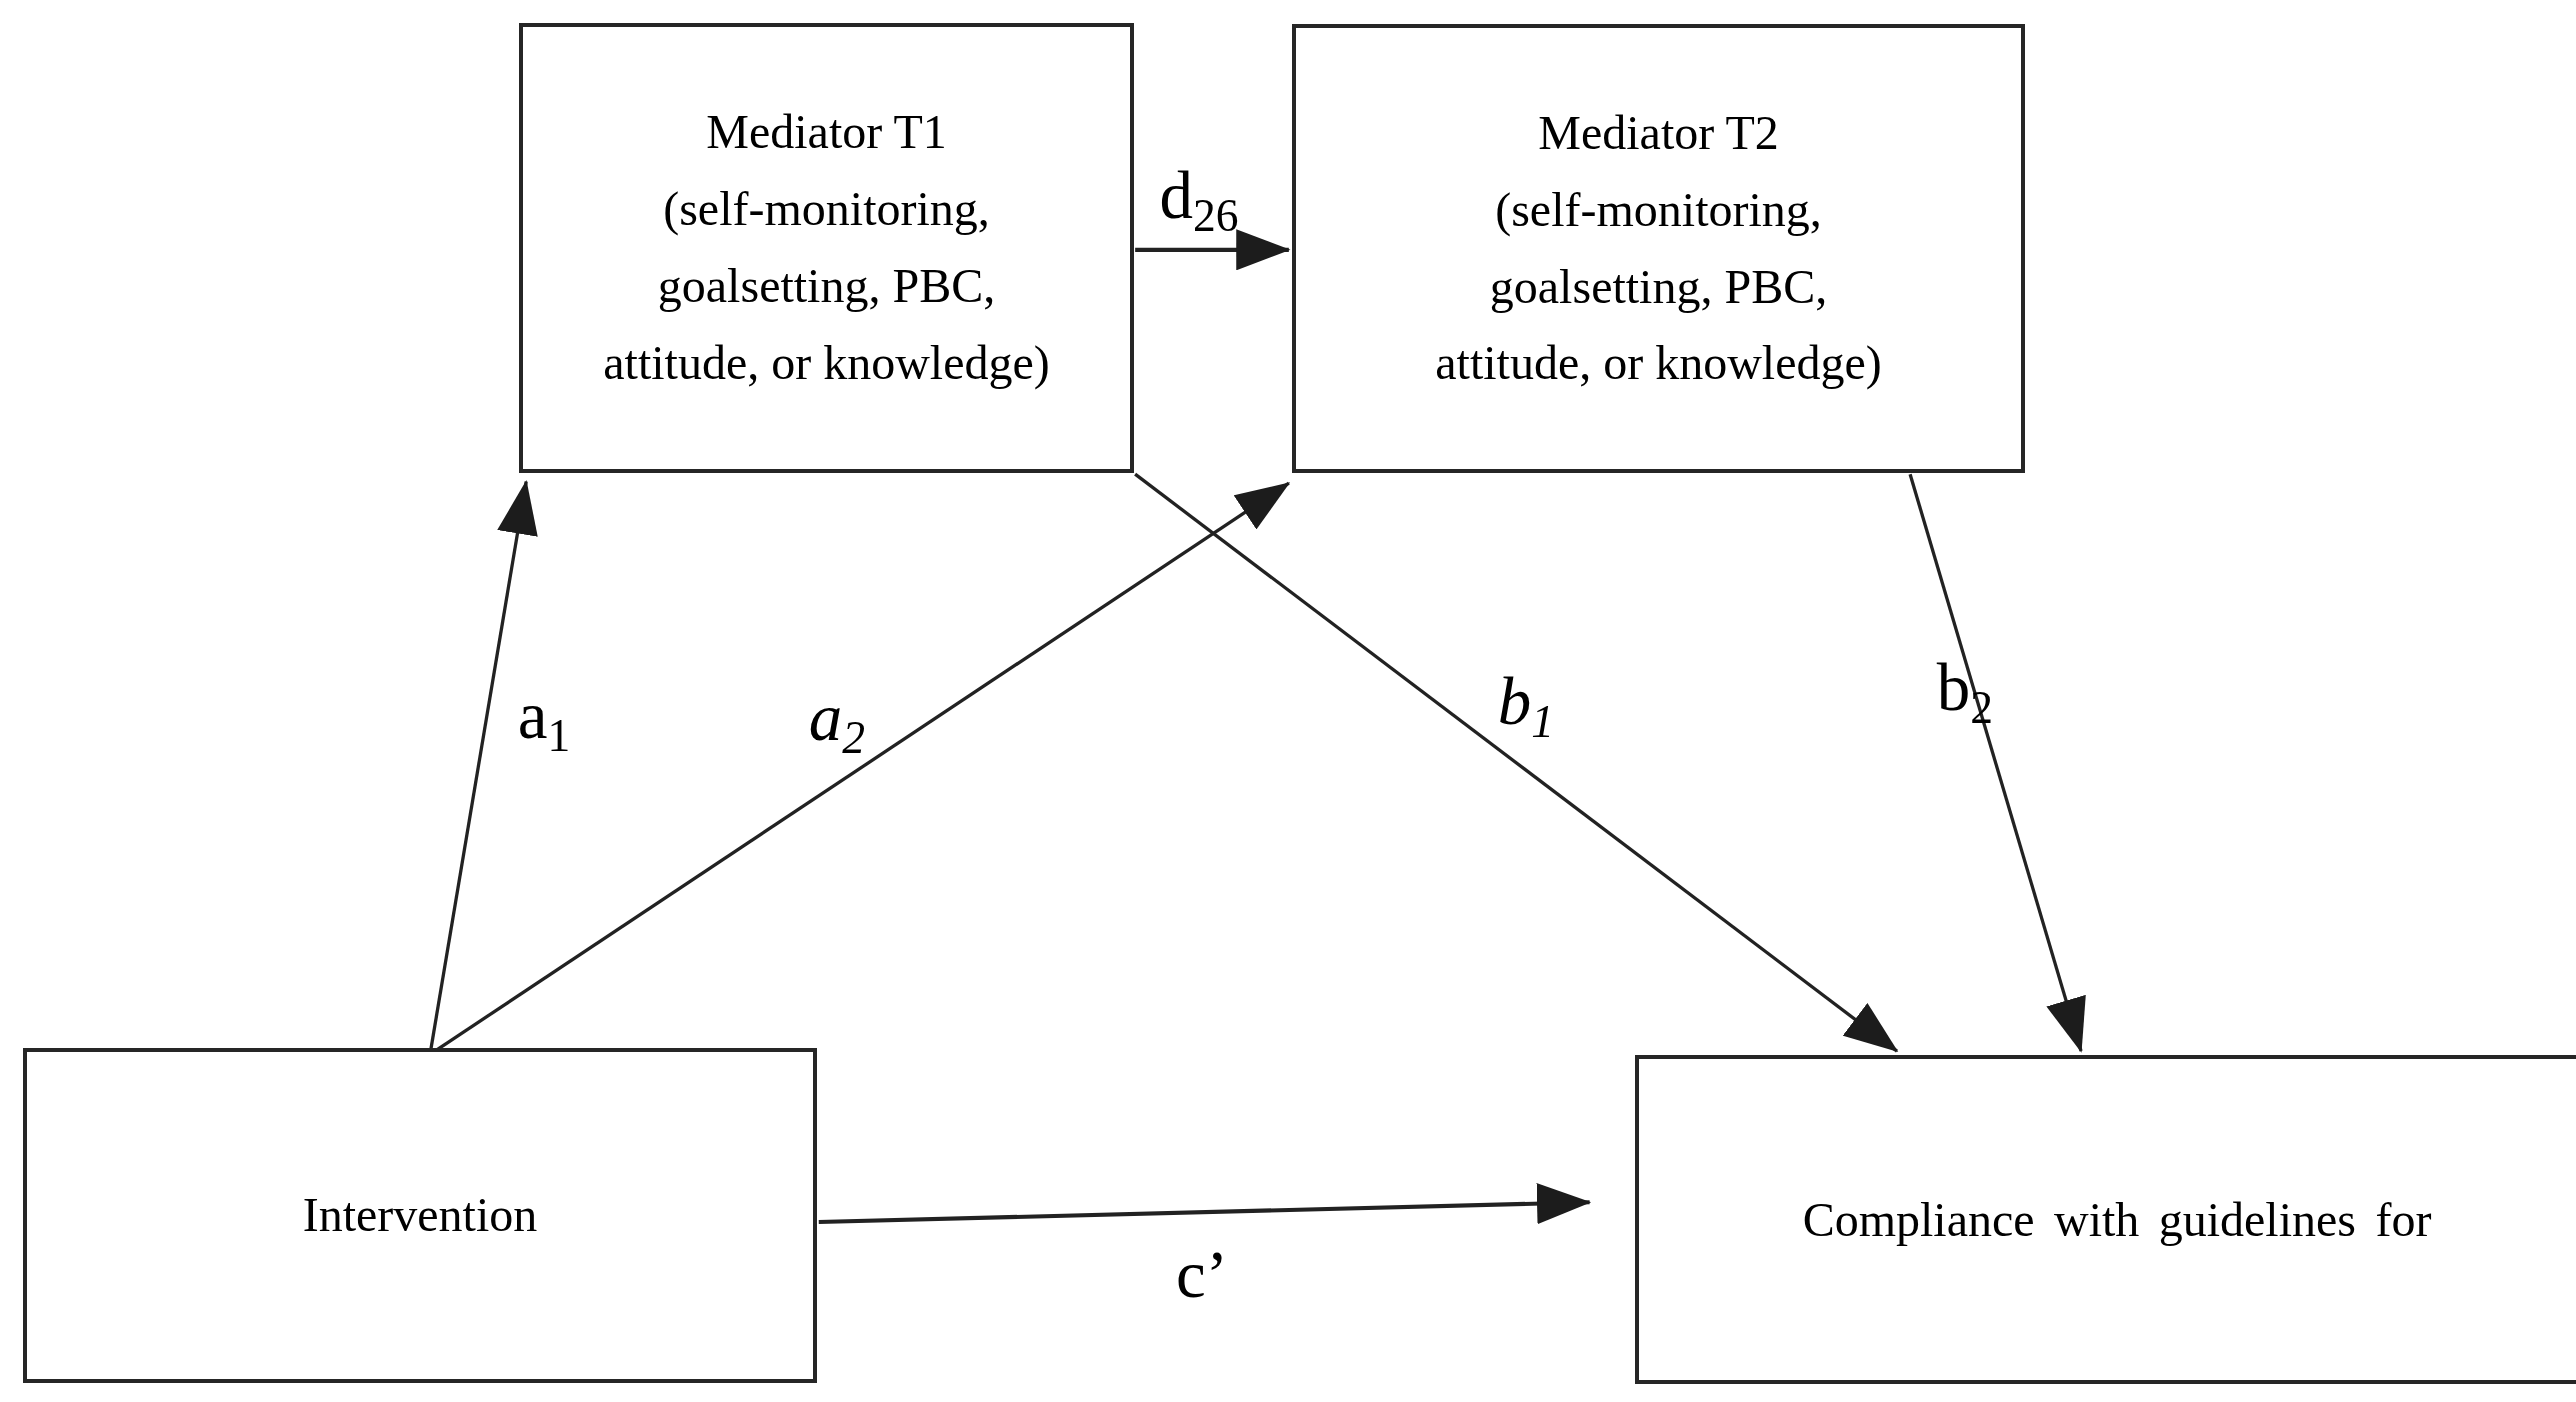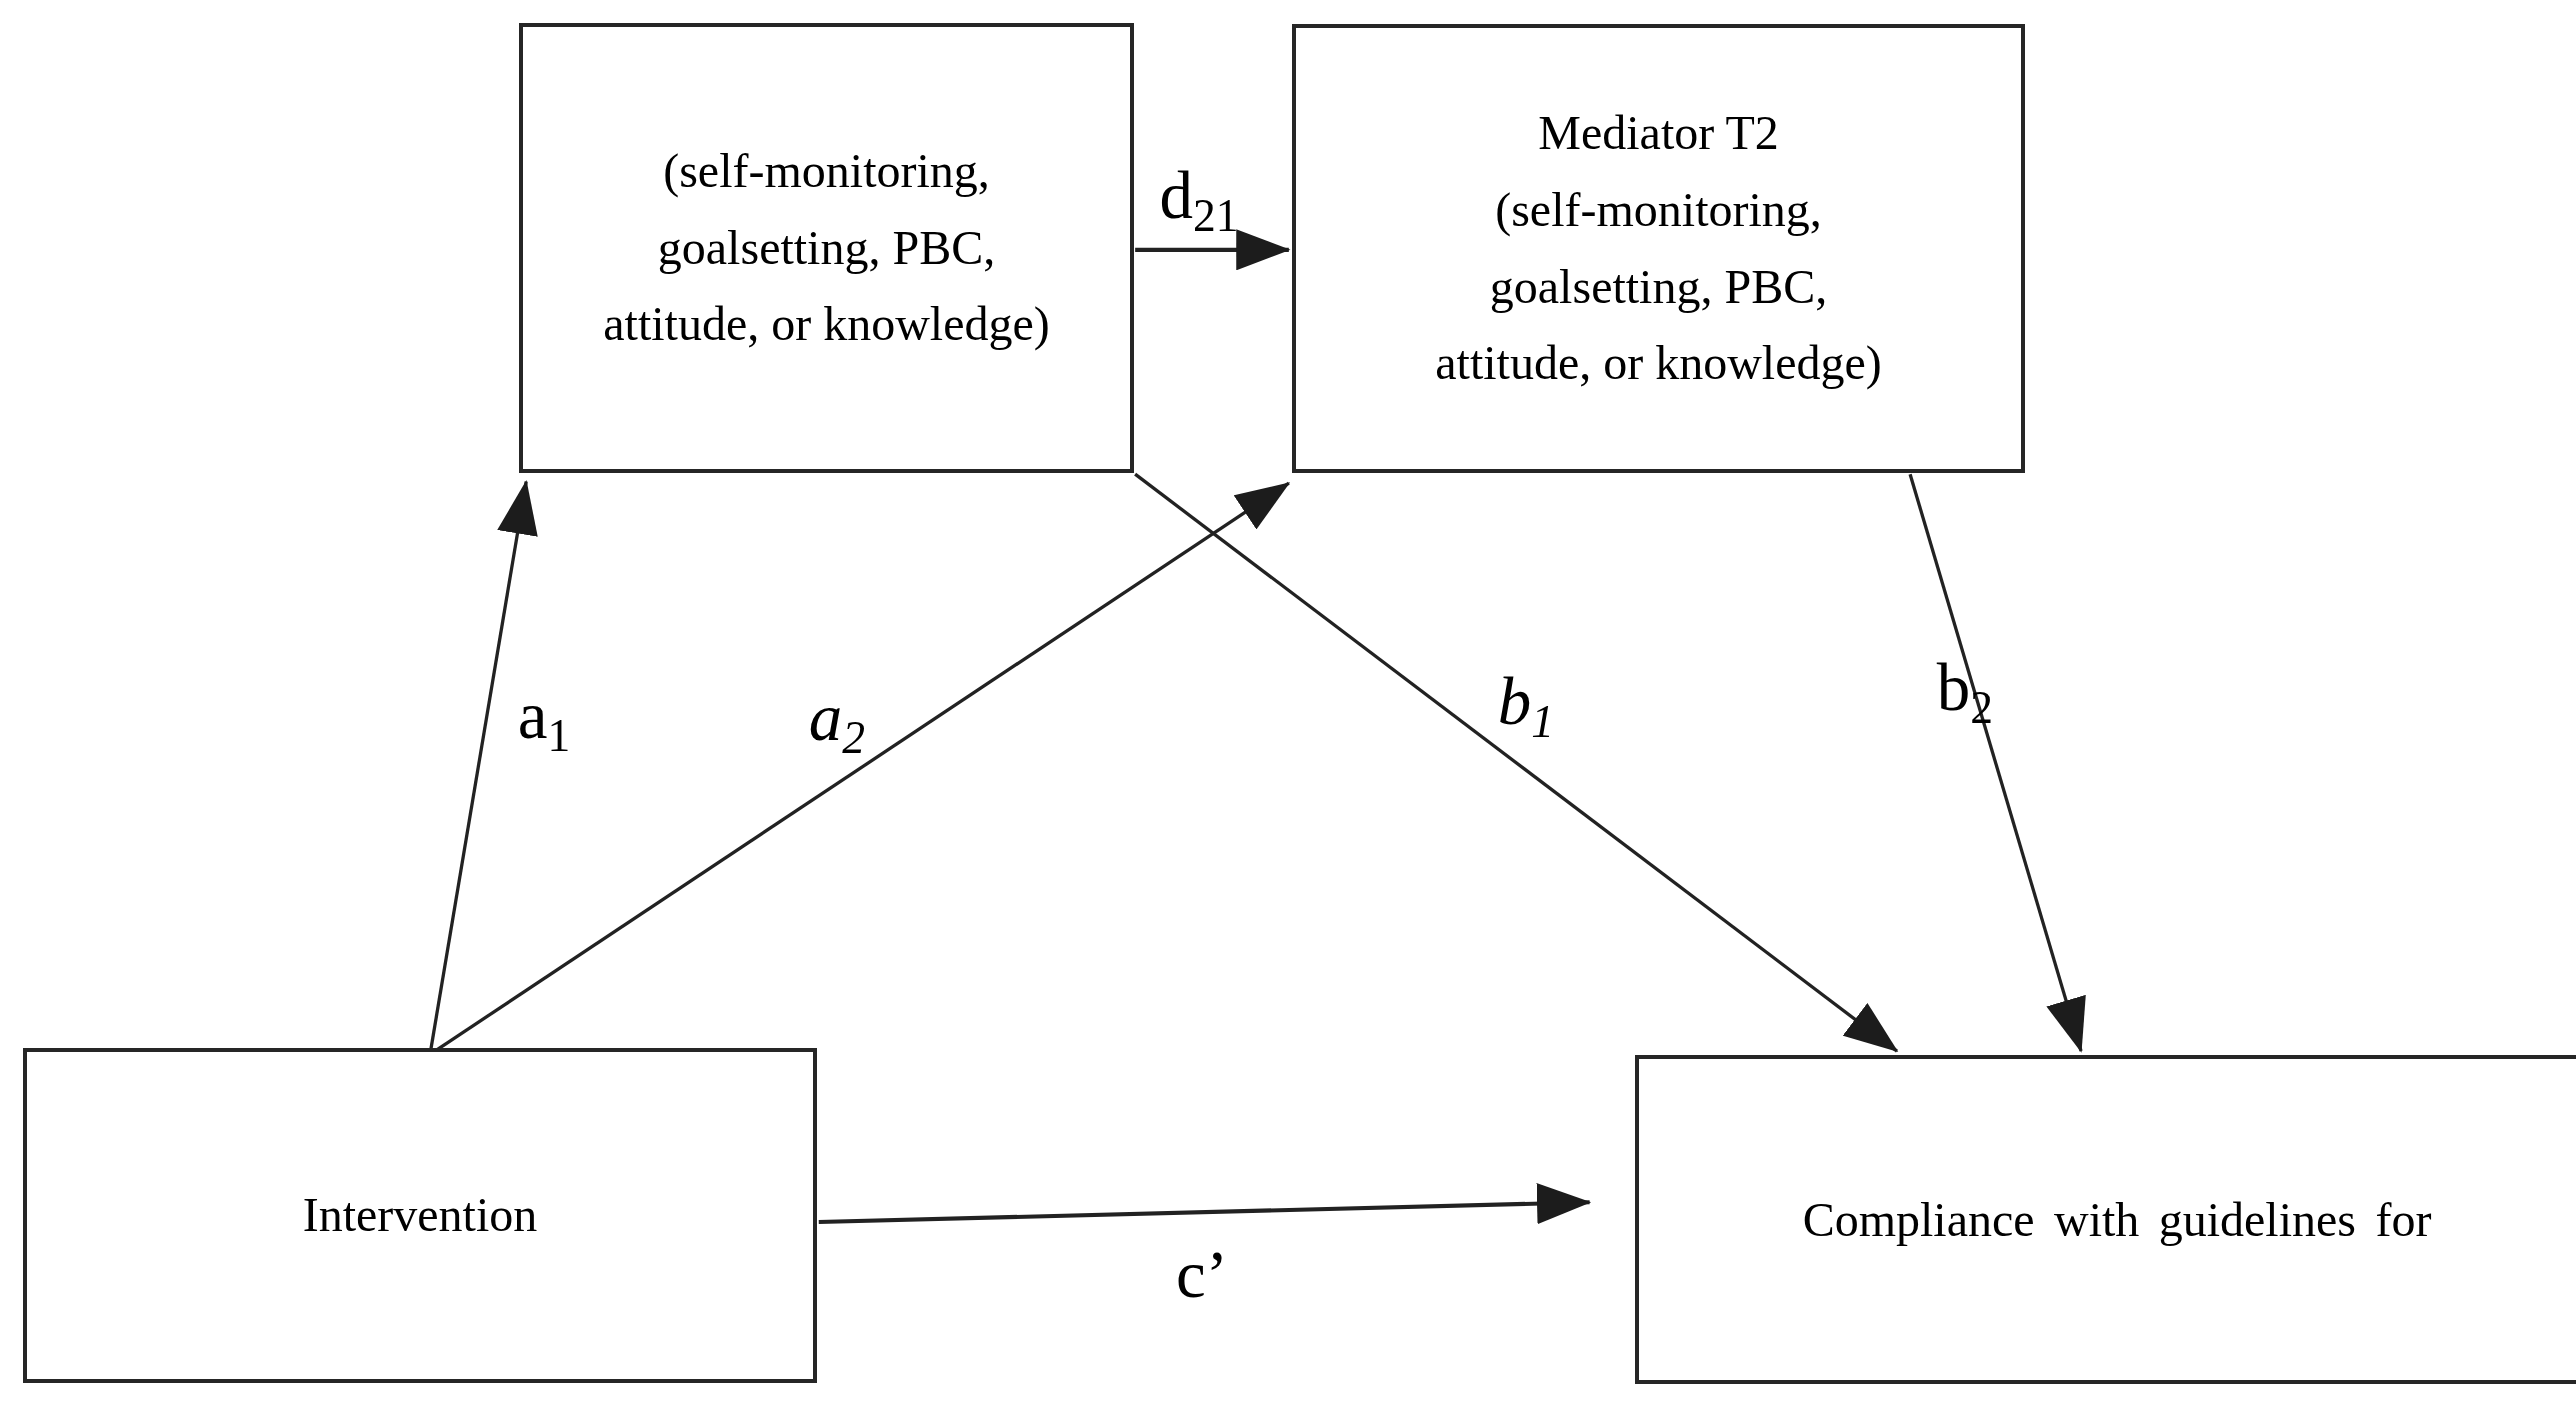--- a/index.html
+++ b/index.html
@@ -71,20 +71,21 @@
     </defs>
     <line x1="523" y1="1283" x2="640" y2="586" stroke="#222222" stroke-width="4" marker-end="url(#ah)"></line>
     <line x1="523" y1="1283" x2="1568" y2="588" stroke="#222222" stroke-width="4" marker-end="url(#ah)"></line>
     <line x1="1381" y1="304" x2="1568" y2="304" stroke="#222222" stroke-width="5" marker-end="url(#ah)"></line>
     <line x1="1381" y1="577" x2="2308" y2="1279" stroke="#222222" stroke-width="4" marker-end="url(#ah)"></line>
     <line x1="2324" y1="577" x2="2532" y2="1279" stroke="#222222" stroke-width="4" marker-end="url(#ah)"></line>
     <line x1="996" y1="1487" x2="1934" y2="1463" stroke="#222222" stroke-width="5" marker-end="url(#ah)"></line>
   </svg>
 
   <div class="box" id="box-t1">
+    <div>Mediator T1</div>
     <div>(self-monitoring,</div>
     <div>goalsetting, PBC,</div>
     <div>attitude, or knowledge)</div>
   </div>
 
   <div class="box" id="box-t2">
     <div>Mediator T2</div>
     <div>(self-monitoring,</div>
     <div>goalsetting, PBC,</div>
     <div>attitude, or knowledge)</div>
@@ -108,21 +109,21 @@
 
   <div class="path-label" id="label-b1">
     <span class="base">b</span><span class="sub">1</span>
   </div>
 
   <div class="path-label" id="label-b2">
     <span class="base">b</span><span class="sub">2</span>
   </div>
 
   <div class="path-label" id="label-d21">
-    <span class="base">d</span><span class="sub">21</span>
+    <span class="base">d</span><span class="sub">26</span>
   </div>
 
   <div class="path-label" id="label-c">
     <span class="base">c’</span><span class="sub"></span>
   </div>
 
 </div>
 
 
 </body></html>

